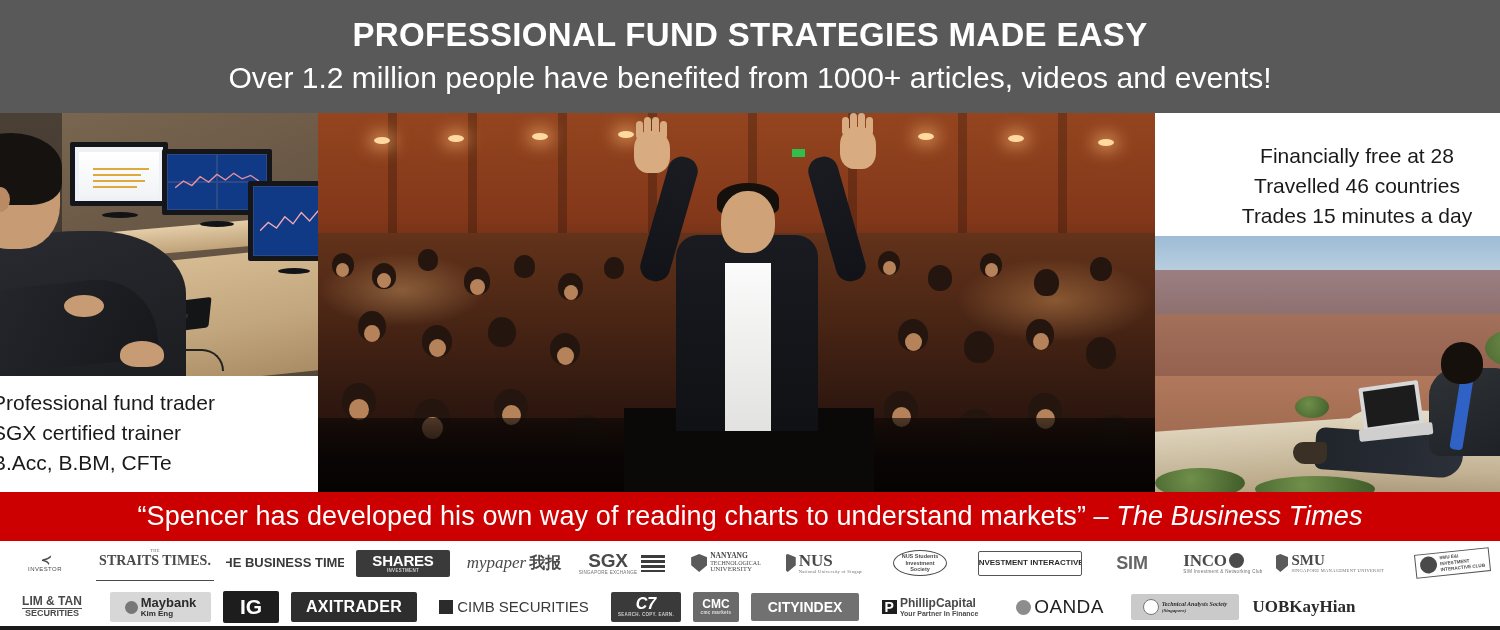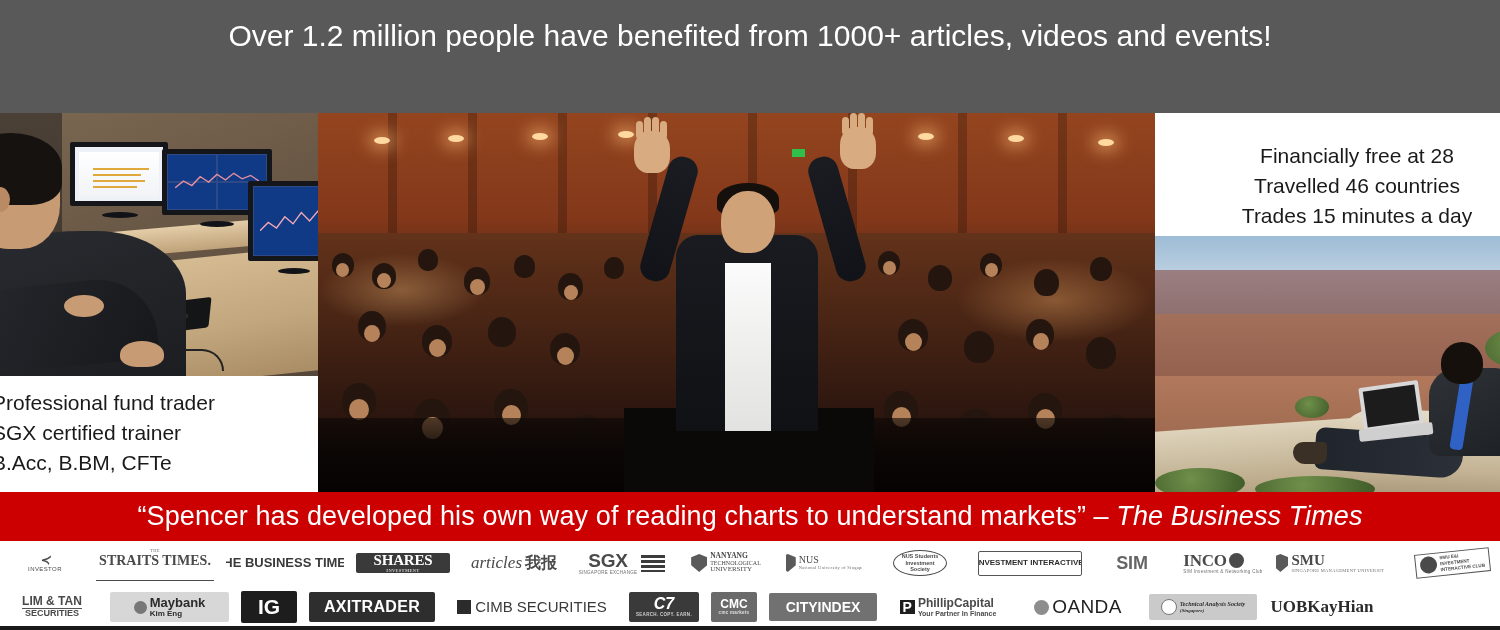--- a/index.html
+++ b/index.html
@@ -405,20 +405,21 @@
     position: absolute; left: 0; top: 626px; width: 1500px; height: 4px;
     background: #1a1a1a;
   }
 </style>
 </head>
 <body>
 
 <div class="banner">
 
   <div class="header">
+    <div class="headline">PROFESSIONAL FUND STRATEGIES MADE EASY</div>
     <div class="subheadline">Over 1.2 million people have benefited from 1000+ articles, videos and events!</div>
   </div>
 
   <div class="strip">
 
     <div class="photo-trader">
       <div class="room-wall"></div>
       <div class="wall-dark"></div>
       <div class="desk"></div>
       <div class="desk-shelf"></div>
@@ -634,29 +635,29 @@
       </div>
       <div class="logo serif underline-b" style="width:118px;">
         <div>
           <div class="tiny">THE</div>
           <div class="med" style="font-size:14px;">STRAITS TIMES.</div>
         </div>
       </div>
       <div class="logo" style="width:118px;">
         <div class="med" style="font-size:13px;color:#3a3a3a">THE BUSINESS TIMES</div>
       </div>
-      <div class="logo boxed" style="width:94px;height:20px;font-family:Liberation Serif, serif;">
+      <div class="logo boxed" style="width:94px;height:27px;">
         <div>
           <div class="big">SHARES</div>
           <div class="tiny" style="color:#cfcfcf">INVESTMENT</div>
         </div>
       </div>
       <div class="logo serif" style="width:104px;">
         <div style="display:flex;align-items:baseline;gap:3px;">
-          <span style="font-size:17px;font-style:italic;">articles</span>
+          <span style="font-size:17px;font-style:italic;">mypaper</span>
           <span style="font-size:16px;font-weight:bold;">我报</span>
         </div>
       </div>
       <div class="logo" style="width:88px;">
         <div style="display:flex;align-items:center;">
           <div>
             <div class="big" style="font-size:19px;">SGX</div>
             <div class="tiny">SINGAPORE EXCHANGE</div>
           </div>
           <div class="bars"></div>
@@ -666,21 +667,21 @@
         <div class="crest"></div>
         <div style="text-align:left">
           <div style="font-size:7.5px;font-weight:bold">NANYANG</div>
           <div style="font-size:6px">TECHNOLOGICAL</div>
           <div style="font-size:7px">UNIVERSITY</div>
         </div>
       </div>
       <div class="logo serif" style="width:76px;">
         <div class="crest"></div>
         <div style="text-align:left">
-          <div style="font-size:10px;font-weight:normal">NUS</div>
+          <div style="font-size:17px;font-weight:bold">NUS</div>
           <div class="tiny">National University of Singapore</div>
         </div>
       </div>
       <div class="logo" style="width:92px;">
         <div style="border:1.4px solid #4a4a4a;border-radius:50%;padding:2px 8px;">
           <div style="font-size:5.5px;font-weight:bold;line-height:1.25">
             <span>NUS Students</span><br>
             <span>Investment</span><br>
             <span>Society</span>
           </div>
@@ -721,21 +722,21 @@
 
     </div>
 
     <div class="logo-row" style="padding-left:0px;">
       <div class="logo" style="width:92px;">
         <div>
           <div class="med" style="font-size:12px">LIM &amp; TAN</div>
           <div class="med" style="font-size:9px;border-top:1px solid #555">SECURITIES</div>
         </div>
       </div>
-      <div class="logo boxed-light" style="width:119px;height:30px;">
+      <div class="logo boxed-light" style="width:101px;height:30px;">
         <div style="display:flex;align-items:center;gap:3px">
           <span class="circ" style="width:13px;height:13px;margin:0;background:#777"></span>
           <span style="text-align:left">
             <span style="font-size:13px;display:block">Maybank</span>
             <span style="font-size:8px;display:block">Kim Eng</span>
           </span>
         </div>
       </div>
       <div class="logo boxed" style="width:56px;height:32px;background:#1d1d1d;">
         <span style="font-size:21px;font-weight:bold">IG</span>

